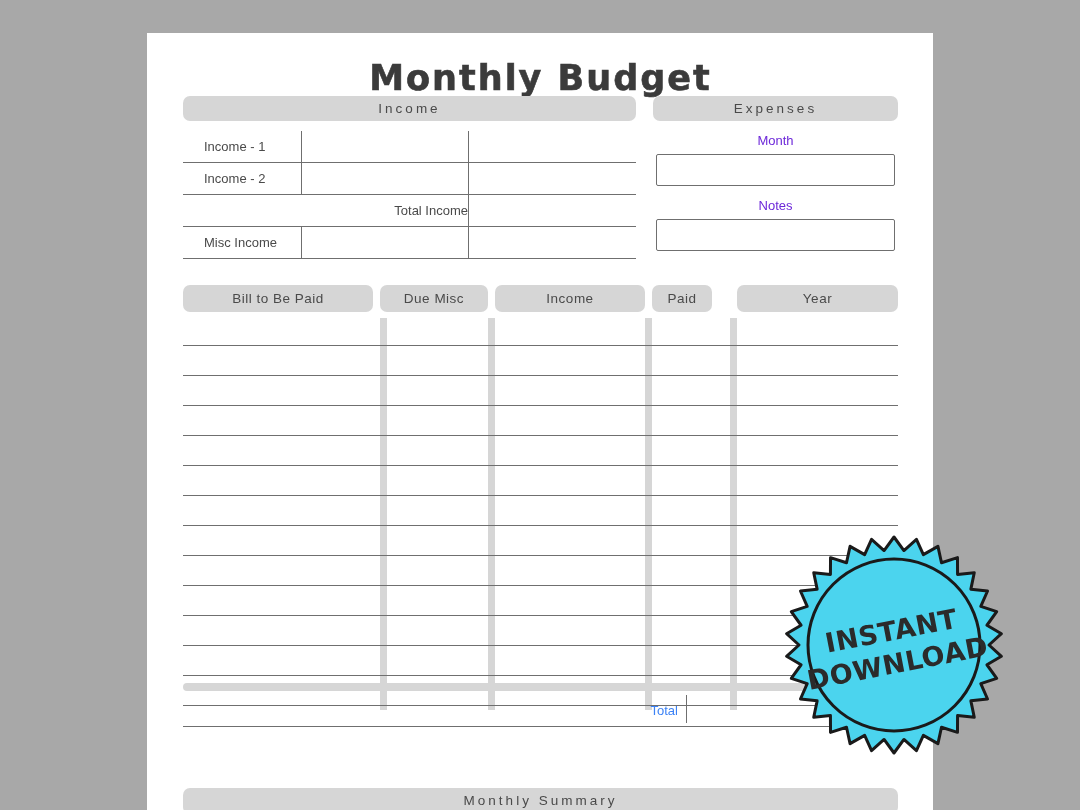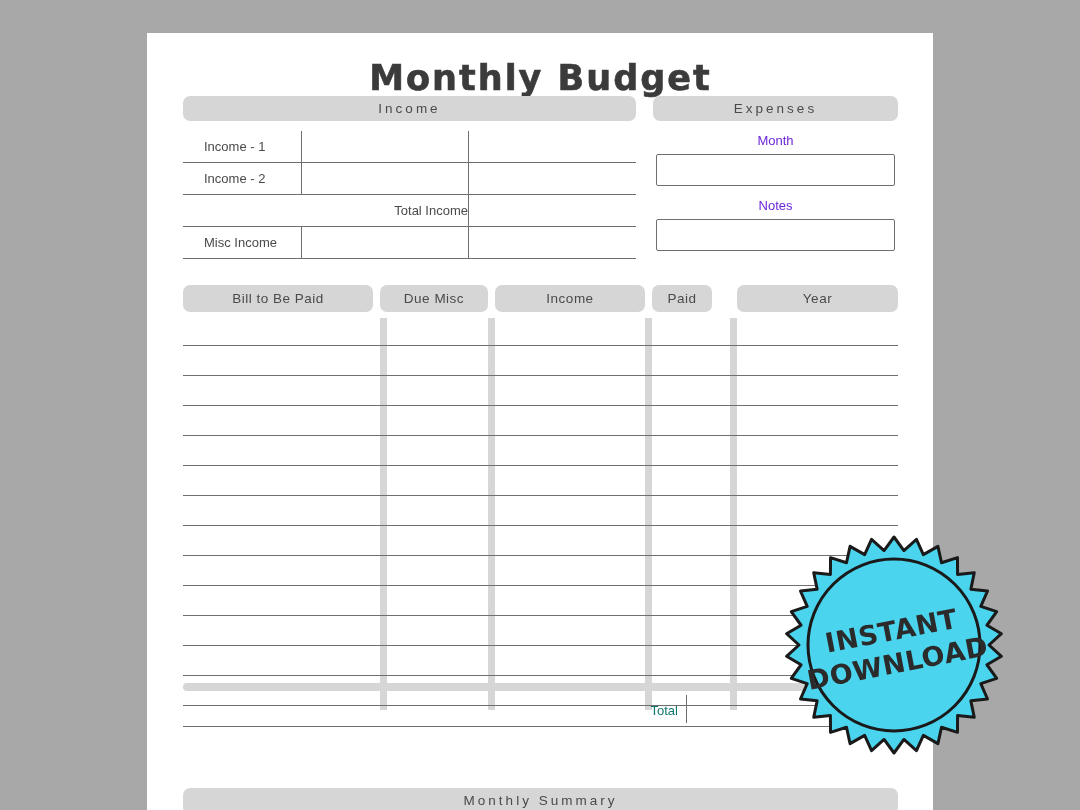--- a/index.html
+++ b/index.html
@@ -179,21 +179,21 @@
     width: 715px;
     height: 32px;
   }
   #total-row .tlabel {
     position: absolute;
     left: 200px;
     width: 295px;
     top: 8px;
     text-align: right;
     font-size: 13px;
-    color: #0f766e;
+    color: #3b82f6;
   }
 
   
   #summary {
     position: absolute;
     left: 0;
     top: 755px;
     width: 715px;
   }
   #summary .pill {

